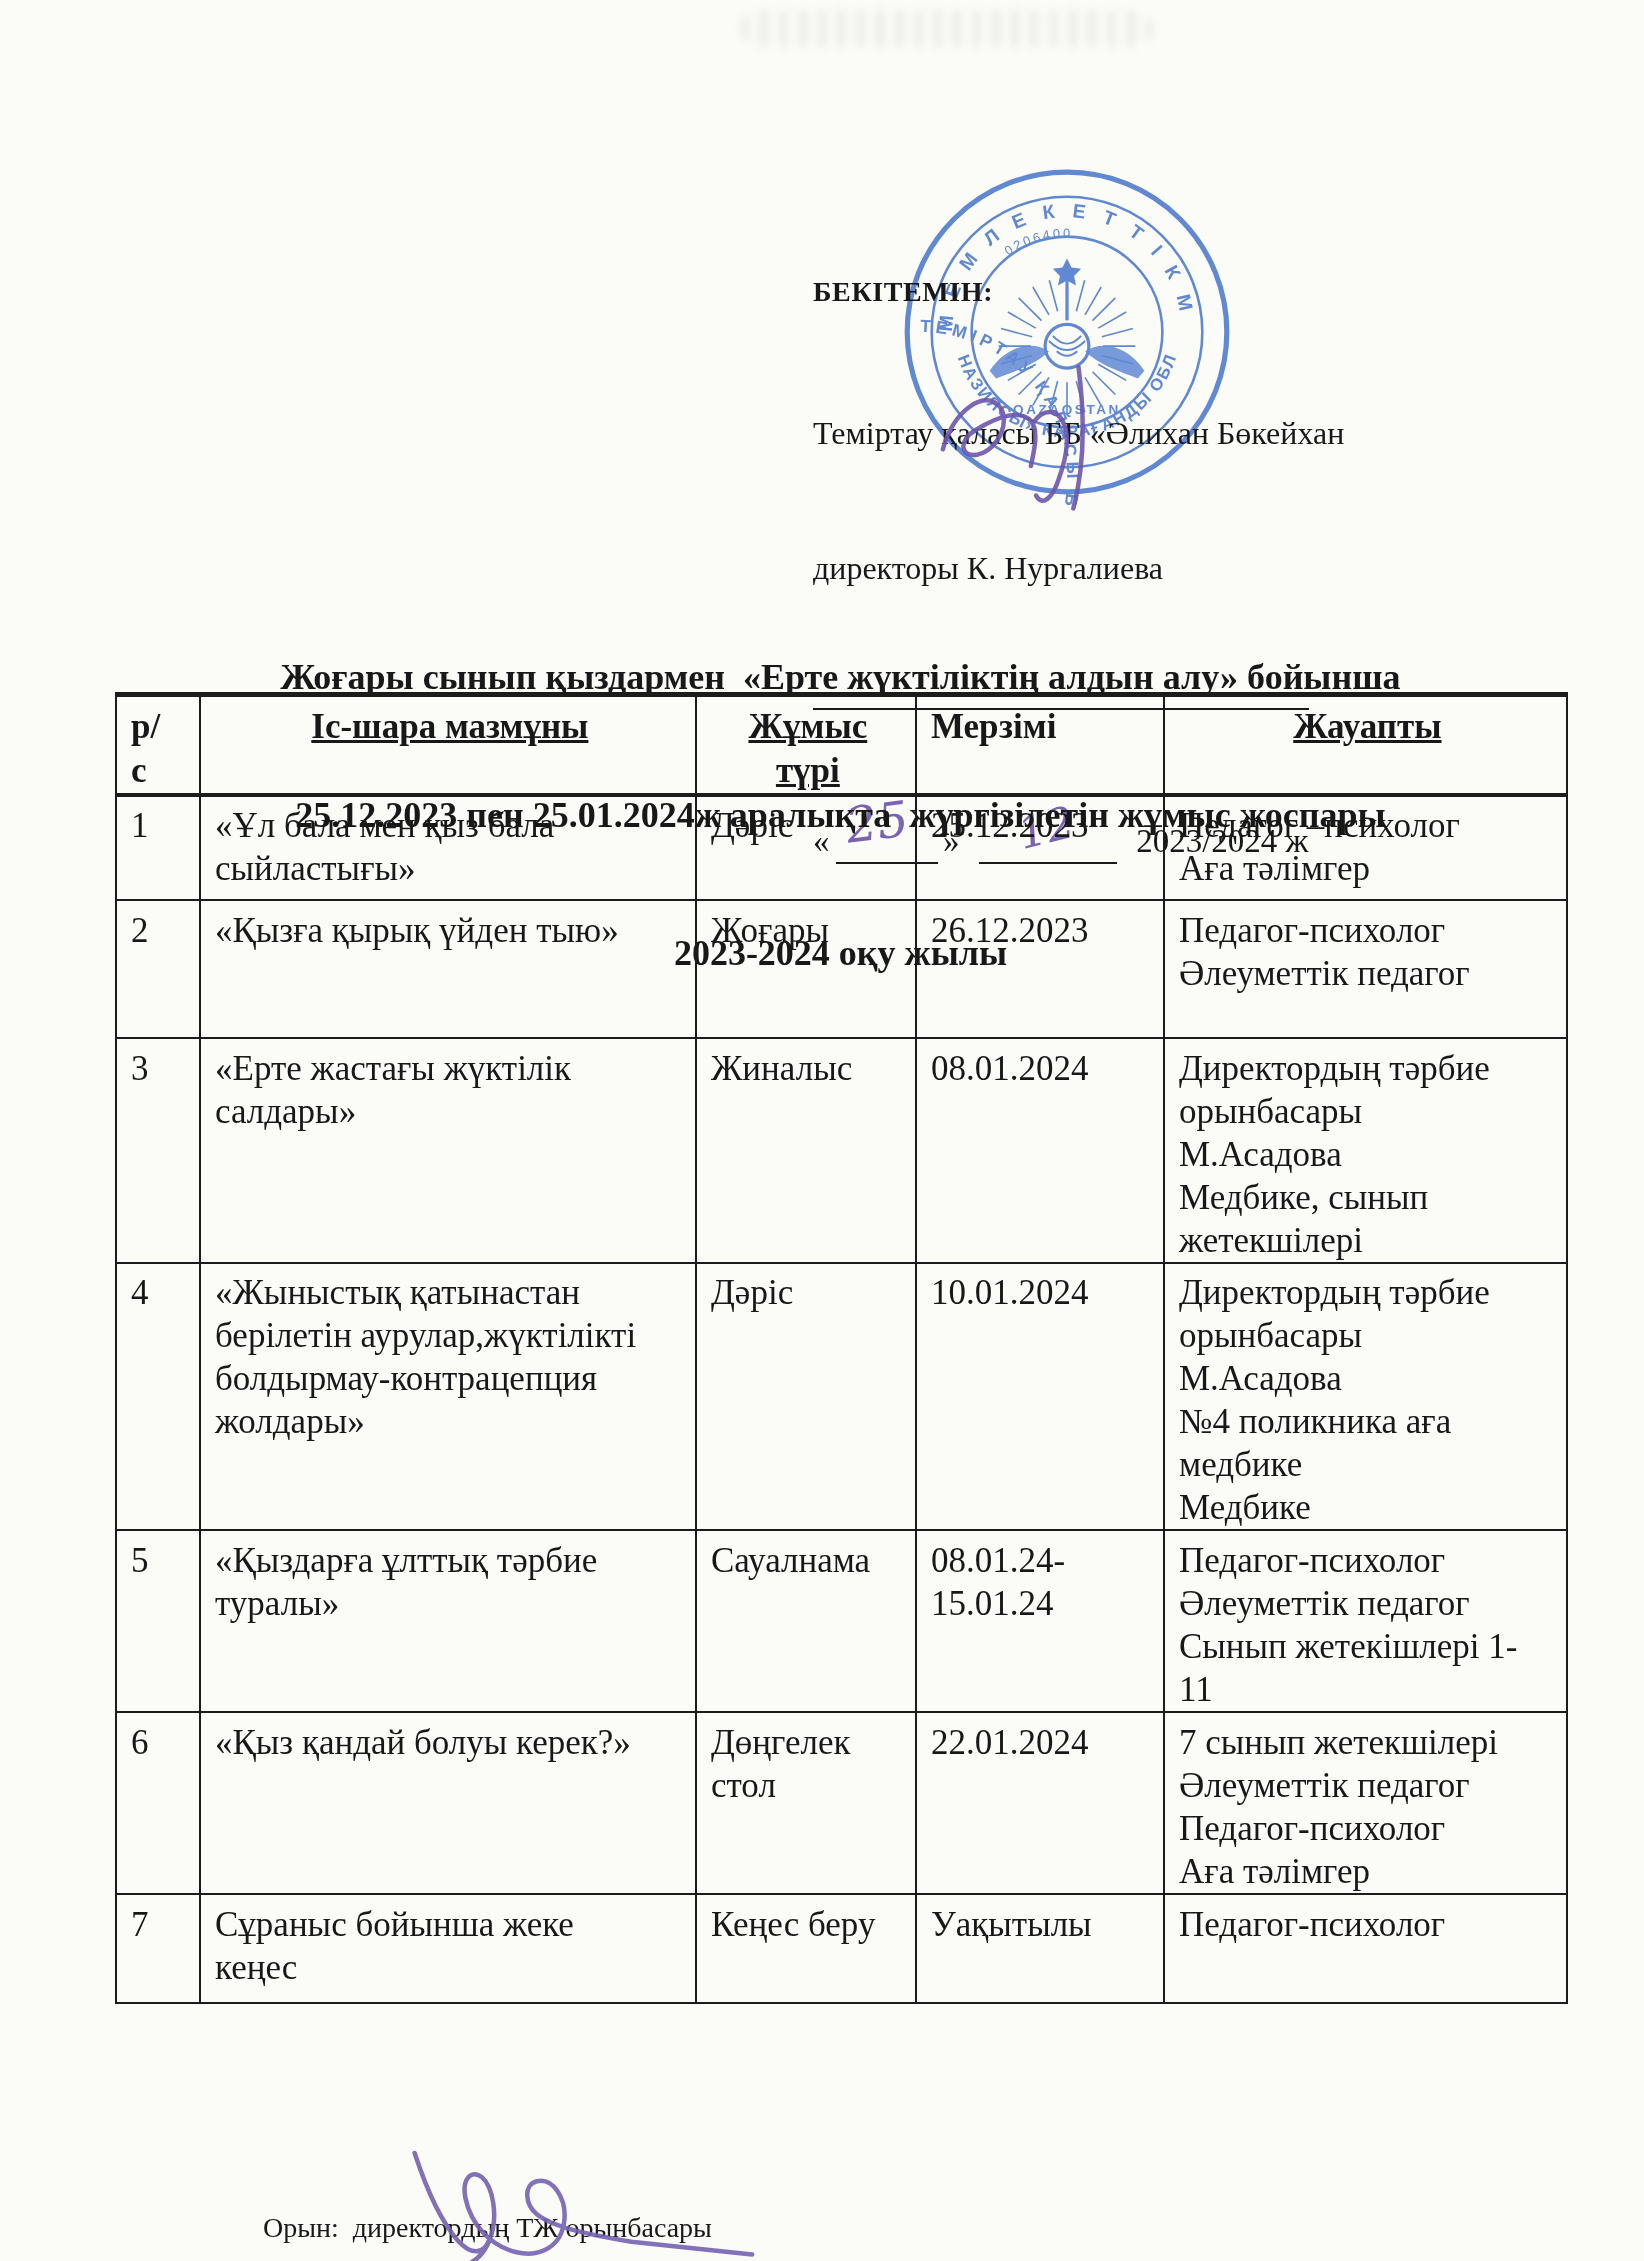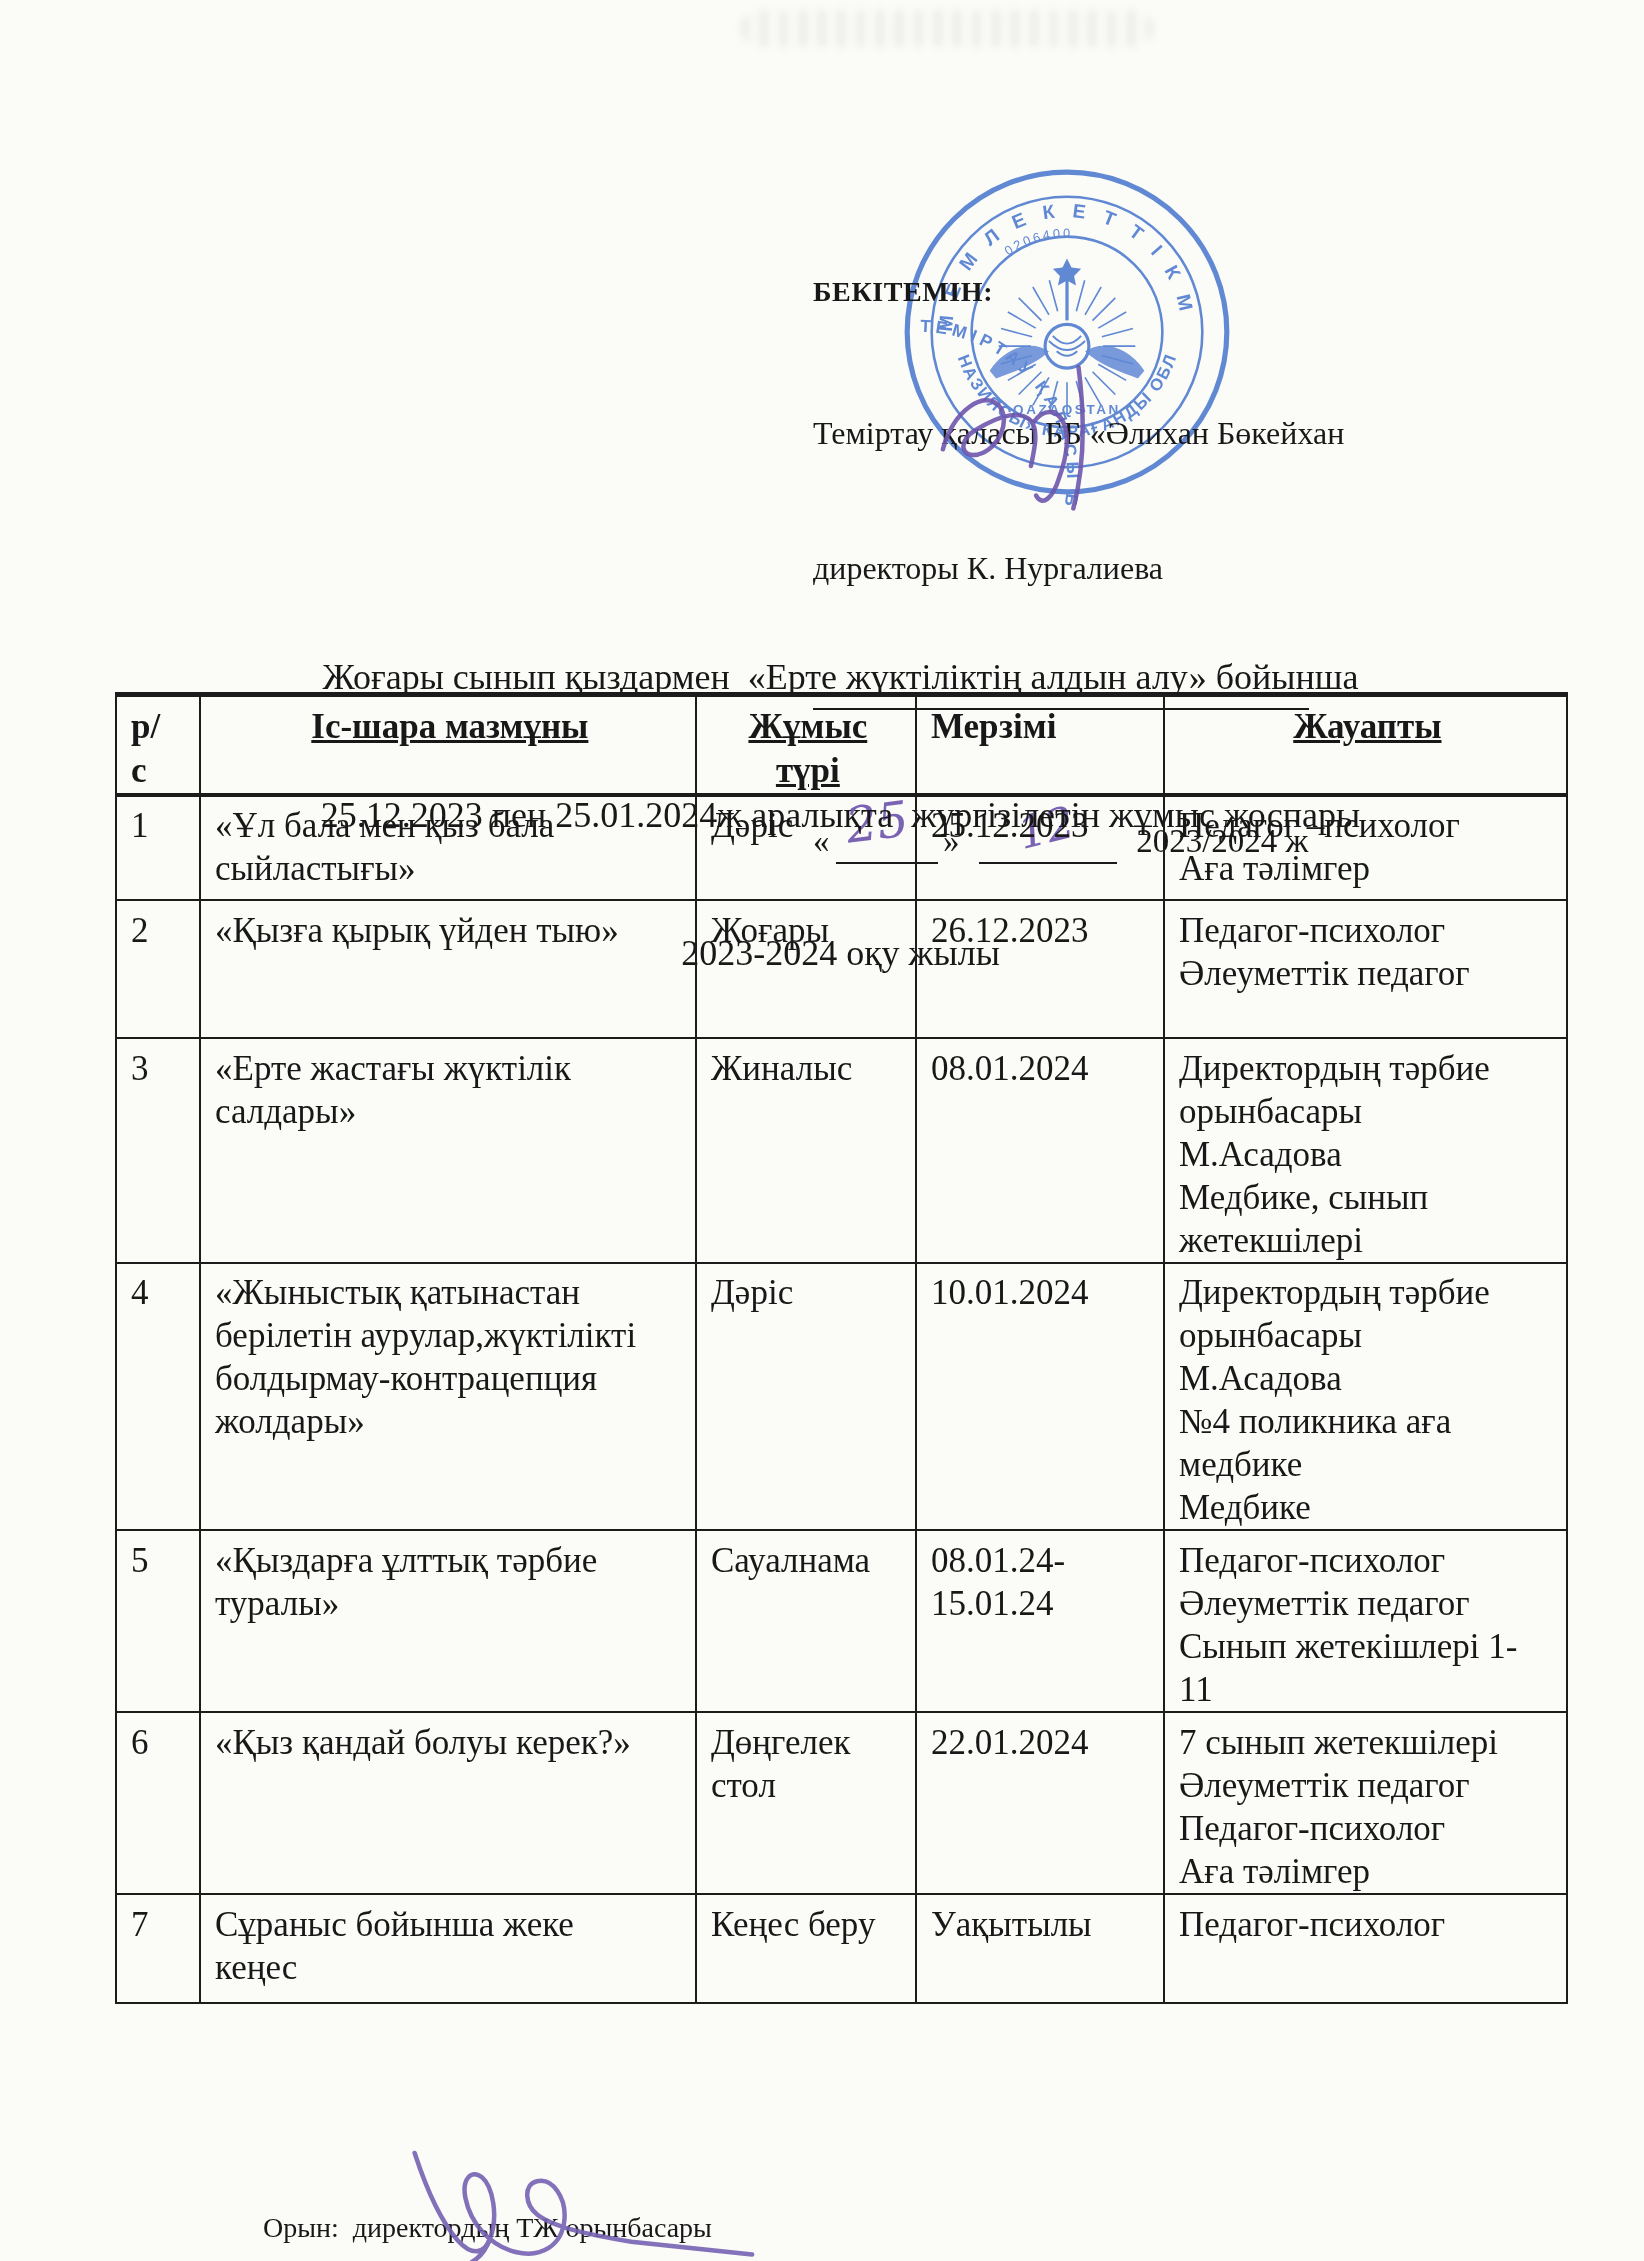--- a/index.html
+++ b/index.html
@@ -36,21 +36,21 @@
   
   .stamp{position:absolute;left:893px;top:158px;width:348px;height:348px;
     filter:blur(0.5px);opacity:.82;}
   .stamp text{font-family:"Liberation Sans",sans-serif;fill:#3f70cc;}
   .signature-svg{position:absolute;pointer-events:none;}
   .sig-top{left:920px;top:340px;width:245px;height:180px;}
   .sig-bottom{left:379px;top:2144px;width:412px;height:117px;}
   
   .doc-title{
     position:absolute;left:115px;top:562px;width:1451px;
-    text-align:center;font-weight:normal;font-size:36px;line-height:46px;white-space:pre-wrap;
+    text-align:center;font-weight:bold;font-size:36px;line-height:46px;white-space:pre-wrap;
   }
   
   table.wtable{
     position:absolute;left:115px;top:692px;width:1451px;
     border-collapse:collapse;table-layout:fixed;
     border:2.6px solid #1c1c1c;border-top-width:5.2px;
   }
   .wtable col.c0{width:84px}.wtable col.c1{width:496px}.wtable col.c2{width:220px}
   .wtable col.c3{width:248px}.wtable col.c4{width:403px}
   .wtable th,.wtable td{

